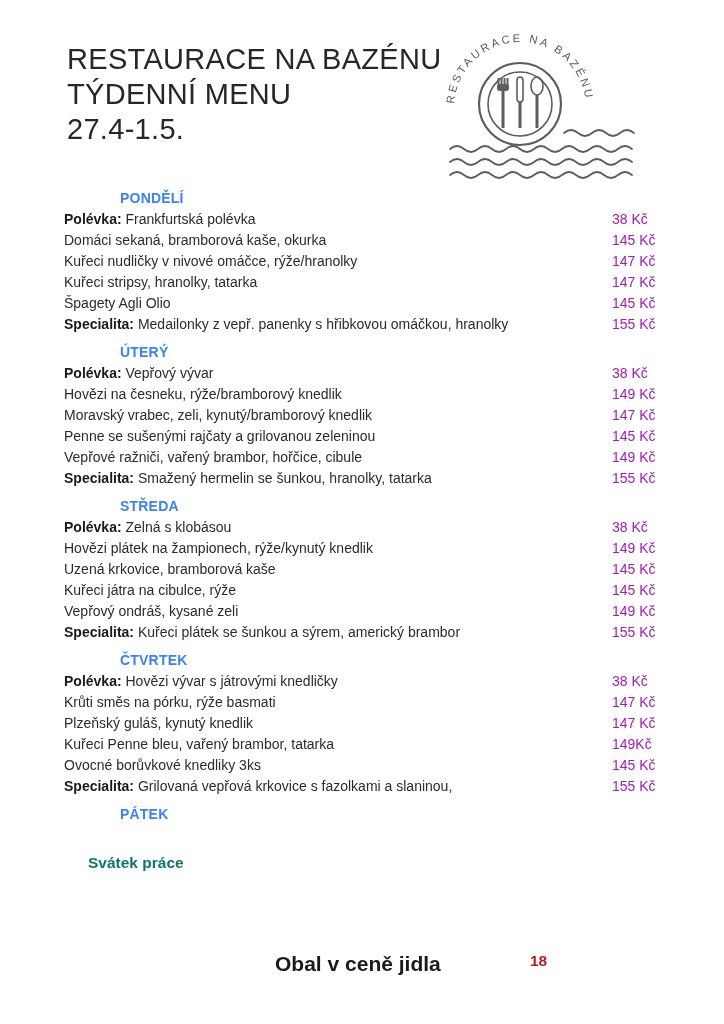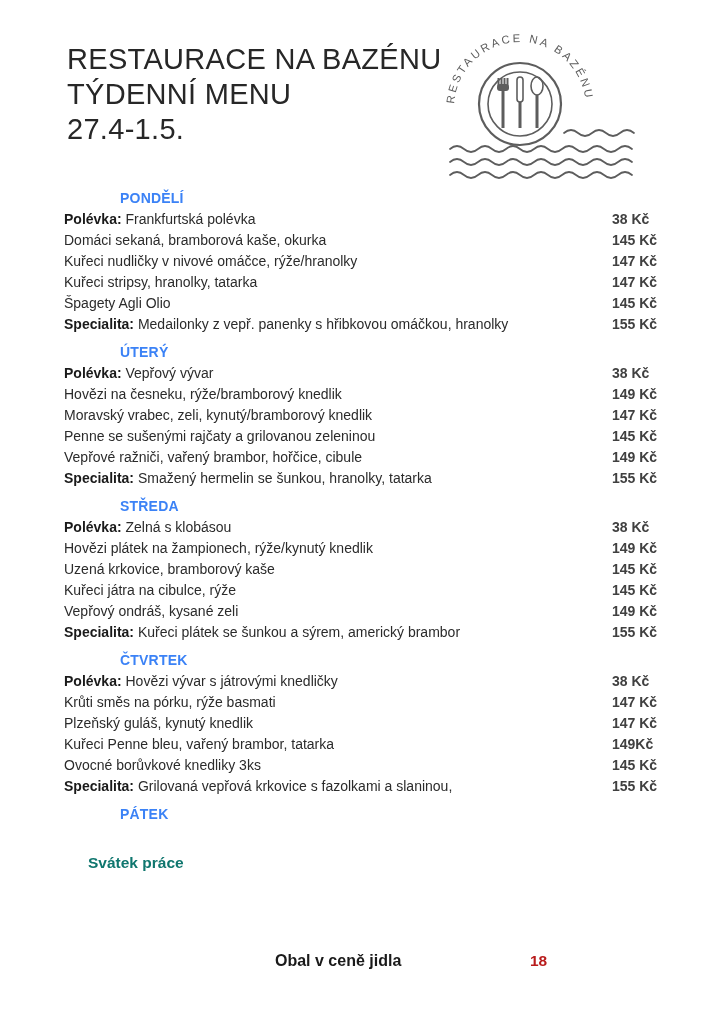--- a/index.html
+++ b/index.html
@@ -13,25 +13,25 @@
   
   .logo { position:absolute; left:440px; top:30px; width:200px; height:158px; }
   .logo svg { display:block; }
   
   .menu { position:absolute; left:64px; top:188px; width:596px; }
   .day-section { margin:0 0 7px 0; }
   .day-heading { margin:0 0 0 56px; font-size:14px; font-weight:700; line-height:21px; letter-spacing:0.2px; color:#3b82f6; }
   .menu-row { display:flex; align-items:flex-start; font-size:14px; line-height:21px; color:#2b2b2b; }
   .item-name { flex:1 1 auto; min-width:0; }
   .item-label { font-weight:700; color:#1a1a1a; }
-  .item-price { flex:0 0 48px; font-weight:700; color:#404040; white-space:nowrap; text-align:left; }
+  .item-price { flex:0 0 48px; font-weight:400; color:#a21caf; white-space:nowrap; text-align:left; }
   .wrap-line { margin-left:80px; }
   .holiday-note { margin:29px 0 0 24px; font-size:15.5px; font-weight:700; color:#0f766e; }
   
-  .footer-note { position:absolute; left:275px; top:952px; font-size:16px; font-weight:700; color:#1a1a1a; }
+  .footer-note { position:absolute; left:275px; top:952px; font-size:21px; font-weight:700; color:#1a1a1a; }
   .page-number { position:absolute; left:530px; top:952px; font-size:15.5px; font-weight:700; color:#b91c1c; }
 </style>
 </head>
 <body>
 
 <div class="page">
 
   <div class="title-block">
     <div class="title-line">RESTAURACE NA BAZÉNU</div>
     <div class="title-line">TÝDENNÍ MENU</div>
@@ -158,21 +158,21 @@
           <span class="item-price">38 Kč</span>
         </div>
         <div class="menu-row">
           <div class="item-name">
             <div class="item-line"><span class="item-text">Hovězi plátek na žampionech, rýže/kynutý knedlik</span></div>
           </div>
           <span class="item-price">149 Kč</span>
         </div>
         <div class="menu-row">
           <div class="item-name">
-            <div class="item-line"><span class="item-text">Uzená krkovice, bramborový kaše</span></div>
+            <div class="item-line"><span class="item-text">Uzená krkovice, bramborová kaše</span></div>
           </div>
           <span class="item-price">145 Kč</span>
         </div>
         <div class="menu-row">
           <div class="item-name">
             <div class="item-line"><span class="item-text">Kuřeci játra na cibulce, rýže</span></div>
           </div>
           <span class="item-price">145 Kč</span>
         </div>
         <div class="menu-row">

